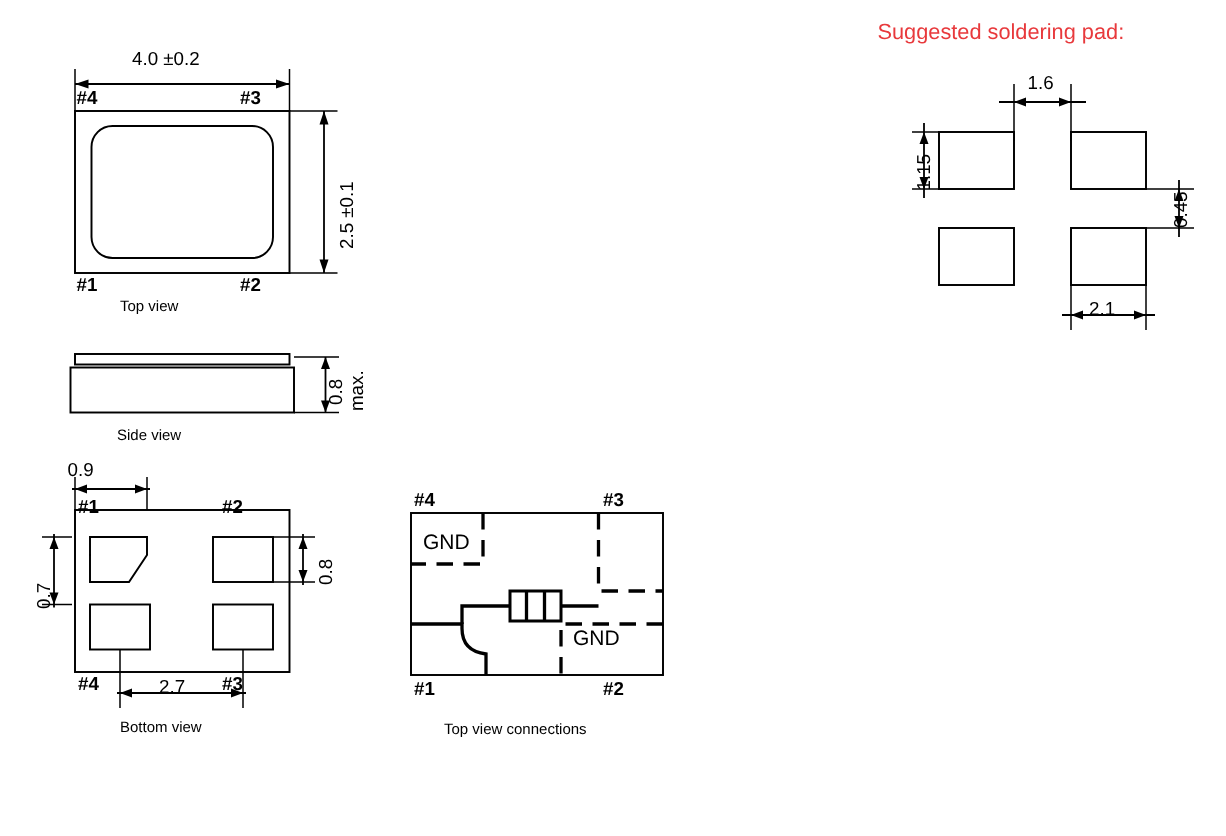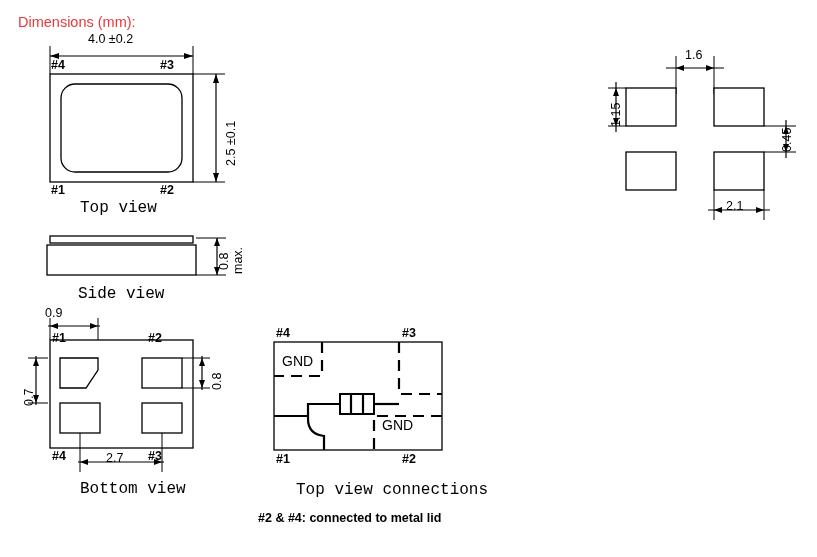--- a/index.html
+++ b/index.html
@@ -28,38 +28,37 @@
     font-size: 12.5px;
     white-space: nowrap;
     color: #000;
   }
   .lbl.b { font-weight: bold; }
   .rot90 {
     transform: rotate(-90deg);
     transform-origin: left top;
   }
   .caption {
-    font-size: 16px;
+    font-size: 10px;
     white-space: nowrap;
     text-align: left;
-    font-family: Liberation Mono, monospace;
   }
   svg { display: block; overflow: visible; }
   .ln { stroke: #000; stroke-width: 1.2; fill: none; }
   .ln-thin { stroke: #000; stroke-width: 1; fill: none; }
   .box-fill { fill: #ffffff; stroke: #000; stroke-width: 1.3; }
   .dash { stroke: #000; stroke-width: 2.2; fill: none; stroke-dasharray: 11 7; }
   .solid2 { stroke: #000; stroke-width: 2.2; fill: none; }
 </style>
 </head>
 <body>
 
 <div id="root">
 
-  <div class="abs hdr" style="left:18px; top:14px;">Dimensions (mm):</div>
+  <div class="abs hdr" style="left:585px; top:14px;">Suggested soldering pad:</div>
 
   <div class="abs" style="left:20px; top:36px;">
     <svg width="220" height="170" viewBox="0 0 220 170">
 
       <line class="ln-thin" x1="30" y1="10" x2="30" y2="38"></line>
       <line class="ln-thin" x1="173" y1="10" x2="173" y2="38"></line>
       <line class="ln" x1="30" y1="20" x2="173" y2="20"></line>
       <polygon points="30,20 39,17 39,23" fill="#000"></polygon>
       <polygon points="173,20 164,17 164,23" fill="#000"></polygon>
 
@@ -166,21 +165,20 @@
     </svg>
     <div class="abs lbl b" style="left:14px; top:10px;">#4</div>
     <div class="abs lbl b" style="left:140px; top:10px;">#3</div>
     <div class="abs lbl b" style="left:14px; top:136px;">#1</div>
     <div class="abs lbl b" style="left:140px; top:136px;">#2</div>
     <div class="abs lbl" style="left:20px; top:37px; font-size:14px;">GND</div>
     <div class="abs lbl" style="left:120px; top:101px; font-size:14px;">GND</div>
     <div class="abs caption" style="left:22px; top:165px;margin-left:12px;">Top view connections</div>
   </div>
 
-  <div class="abs lbl b" style="left:258px; top:511px;">#2 &amp; #4: connected to metal lid</div>
 
   <div class="abs" style="left:600px; top:42px;">
     <svg width="210" height="190" viewBox="0 0 210 190">
 
       <line class="ln-thin" x1="76" y1="14" x2="76" y2="52"></line>
       <line class="ln-thin" x1="114" y1="14" x2="114" y2="52"></line>
       <line class="ln" x1="66" y1="26" x2="124" y2="26"></line>
       <polygon points="76,26 84,23 84,29" fill="#000"></polygon>
       <polygon points="114,26 106,23 106,29" fill="#000"></polygon>
 

